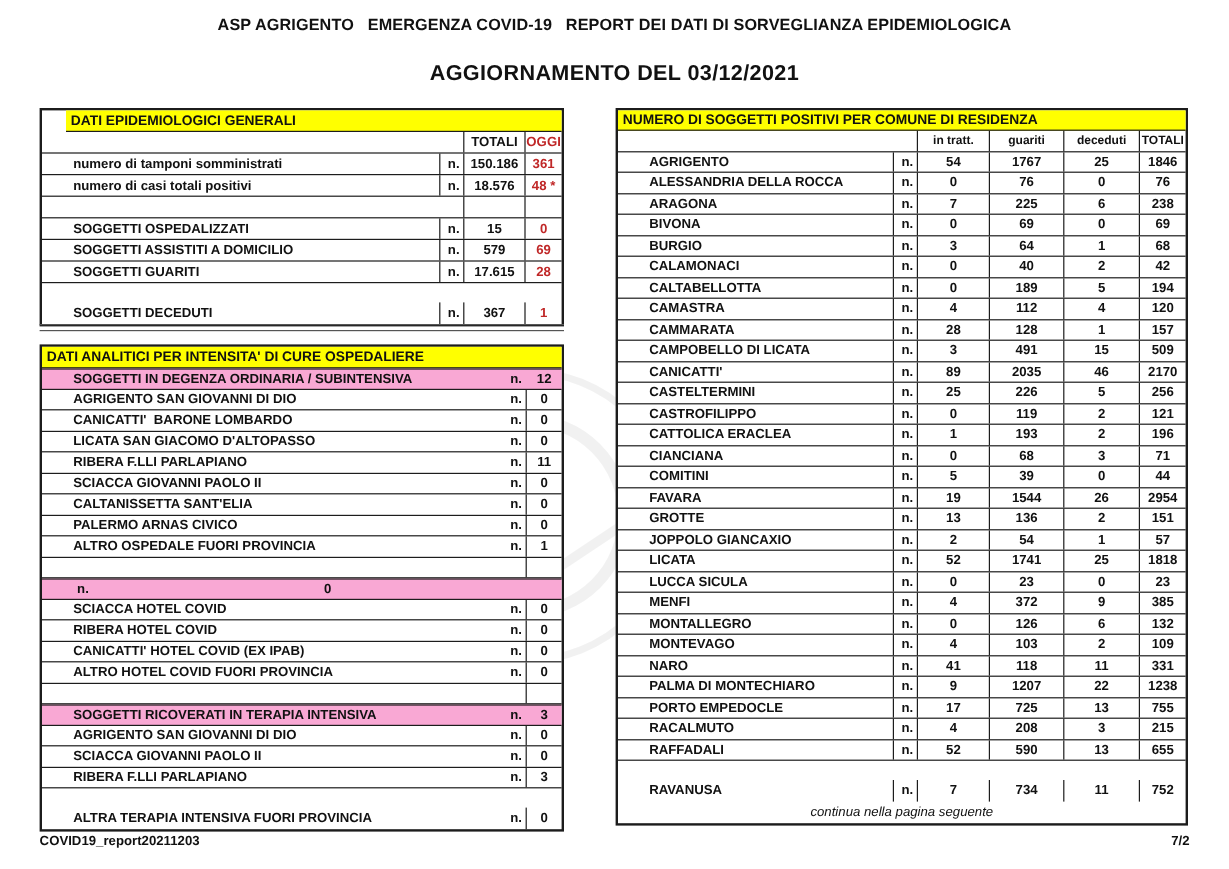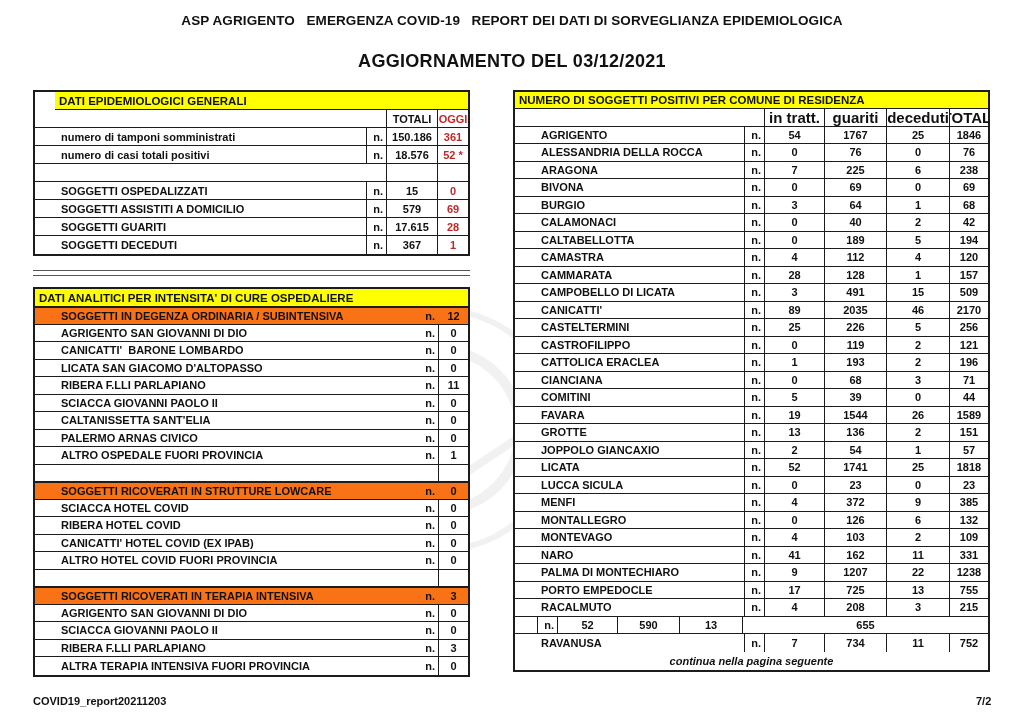--- a/index.html
+++ b/index.html
@@ -18,21 +18,21 @@
   
   .watermark{position:absolute;left:310px;top:270px;width:440px;height:310px;opacity:.05;pointer-events:none;}
   
   .tbl{position:absolute;border:2px solid #1c1c1c;background:#fff;box-sizing:border-box;}
   .tbl *{box-sizing:border-box;}
   .title-bar{
     display:flex;align-items:center;background:#ffff00;border-bottom:1px solid #1c1c1c;
     font-size:11.5px;font-weight:700;padding-left:4px;white-space:pre;
   }
   .row{display:flex;border-bottom:1px solid #1c1c1c;font-size:11px;font-weight:700;padding-left:22px;}
-  .row:last-child{border-bottom:none;}
+  .row:last-child{border-bottom:none;margin-top:16px;}
   .cell{display:flex;align-items:center;white-space:pre;overflow:hidden;}
   .num{justify-content:center;}
   .red{color:#c02828;}
   
   .t1{left:33px;top:90px;width:437px;}
   .t1 .title-bar{height:18px;margin-left:20px;}
   .t1 .row{height:18px;}
   .t1 .c-label{width:309px;padding-left:4px;}
   .t1 .c-n{width:20px;justify-content:flex-end;padding-right:3px;border-left:1px solid #1c1c1c;}
   .t1 .c-tot{width:51px;justify-content:center;border-left:1px solid #1c1c1c;}
@@ -43,37 +43,37 @@
   }
   .rule{position:absolute;left:33px;top:270px;width:437px;height:4px;
     border-top:1px solid #555;border-bottom:1px solid #555;}
   
   .t2{left:33px;top:287px;width:437px;}
   .t2 .title-bar{height:18px;}
   .t2 .row{height:17.5px;}
   .t2 .c-label{width:361px;padding-left:4px;}
   .t2 .c-n{width:20px;justify-content:flex-end;padding-right:3px;}
   .t2 .c-val{flex:1;justify-content:center;border-left:1px solid #1c1c1c;}
-  .t2 .section{background:#f97316;border-top:1px solid #1c1c1c;}
+  .t2 .section{background:#f9a8d4;border-top:1px solid #1c1c1c;}
   .t2 .section .c-val{border-left-color:transparent;}
   
   .t3{left:513px;top:90px;width:477px;}
   .t3 .title-bar{height:17px;}
-  .t3 .head{height:20px;font-size:15px;}
+  .t3 .head{height:20px;font-size:10px;}
   .t3 .row{height:17.5px;}
   .t3 .c-name{width:207px;padding-left:4px;}
   .t3 .c-n{width:20px;justify-content:flex-end;padding-right:3px;border-left:1px solid #1c1c1c;}
   .t3 .c-v1{width:60px;justify-content:center;border-left:1px solid #1c1c1c;}
   .t3 .c-v2{width:62px;justify-content:center;border-left:1px solid #1c1c1c;}
   .t3 .c-v3{width:63px;justify-content:center;border-left:1px solid #1c1c1c;}
   .t3 .c-v4{flex:1;justify-content:center;border-left:1px solid #1c1c1c;}
   .t3 .head .c-n{border-left-color:transparent;}
   .t3-footer{
     display:flex;align-items:center;justify-content:center;height:18px;
-    font-size:11px;font-weight:700;font-style:italic;
+    font-size:11px;font-weight:400;font-style:italic;
   }
   .footer-left{position:absolute;left:33px;top:695px;font-size:11px;font-weight:600;}
   .footer-right{position:absolute;left:976px;top:695px;font-size:11px;font-weight:600;}
 </style>
 </head>
 <body>
 
 <div class="page">
 
   <div class="doc-header">ASP AGRIGENTO   EMERGENZA COVID-19   REPORT DEI DATI DI SORVEGLIANZA EPIDEMIOLOGICA</div>
@@ -98,21 +98,21 @@
         <div class="row t1-row">
           <div class="cell c-label">numero di tamponi somministrati</div>
           <div class="cell c-n">n.</div>
           <div class="cell c-tot num">150.186</div>
           <div class="cell c-oggi num red">361</div>
         </div>
         <div class="row t1-row">
           <div class="cell c-label">numero di casi totali positivi</div>
           <div class="cell c-n">n.</div>
           <div class="cell c-tot num">18.576</div>
-          <div class="cell c-oggi num red">52 *</div>
+          <div class="cell c-oggi num red">48 *</div>
         </div>
         <div class="row t1-row spacer">
           <div class="cell c-label"></div>
           <div class="cell c-n"></div>
           <div class="cell c-tot num"></div>
           <div class="cell c-oggi num red"></div>
         </div>
         <div class="row t1-row">
           <div class="cell c-label">SOGGETTI OSPEDALIZZATI</div>
           <div class="cell c-n">n.</div>
@@ -188,21 +188,20 @@
           <div class="cell c-label">ALTRO OSPEDALE FUORI PROVINCIA</div>
           <div class="cell c-n">n.</div>
           <div class="cell c-val num">1</div>
         </div>
         <div class="row t2-row spacer">
           <div class="cell c-label"></div>
           <div class="cell c-n"></div>
           <div class="cell c-val num"></div>
         </div>
         <div class="row t2-row section">
-          <div class="cell c-label">SOGGETTI RICOVERATI IN STRUTTURE LOWCARE</div>
           <div class="cell c-n">n.</div>
           <div class="cell c-val num">0</div>
         </div>
         <div class="row t2-row ">
           <div class="cell c-label">SCIACCA HOTEL COVID</div>
           <div class="cell c-n">n.</div>
           <div class="cell c-val num">0</div>
         </div>
         <div class="row t2-row ">
           <div class="cell c-label">RIBERA HOTEL COVID</div>
@@ -390,21 +389,21 @@
           <div class="cell c-v2 num">39</div>
           <div class="cell c-v3 num">0</div>
           <div class="cell c-v4 num">44</div>
         </div>
         <div class="row t3-row">
           <div class="cell c-name">FAVARA</div>
           <div class="cell c-n">n.</div>
           <div class="cell c-v1 num">19</div>
           <div class="cell c-v2 num">1544</div>
           <div class="cell c-v3 num">26</div>
-          <div class="cell c-v4 num">1589</div>
+          <div class="cell c-v4 num">2954</div>
         </div>
         <div class="row t3-row">
           <div class="cell c-name">GROTTE</div>
           <div class="cell c-n">n.</div>
           <div class="cell c-v1 num">13</div>
           <div class="cell c-v2 num">136</div>
           <div class="cell c-v3 num">2</div>
           <div class="cell c-v4 num">151</div>
         </div>
         <div class="row t3-row">
@@ -452,21 +451,21 @@
           <div class="cell c-n">n.</div>
           <div class="cell c-v1 num">4</div>
           <div class="cell c-v2 num">103</div>
           <div class="cell c-v3 num">2</div>
           <div class="cell c-v4 num">109</div>
         </div>
         <div class="row t3-row">
           <div class="cell c-name">NARO</div>
           <div class="cell c-n">n.</div>
           <div class="cell c-v1 num">41</div>
-          <div class="cell c-v2 num">162</div>
+          <div class="cell c-v2 num">118</div>
           <div class="cell c-v3 num">11</div>
           <div class="cell c-v4 num">331</div>
         </div>
         <div class="row t3-row">
           <div class="cell c-name">PALMA DI MONTECHIARO</div>
           <div class="cell c-n">n.</div>
           <div class="cell c-v1 num">9</div>
           <div class="cell c-v2 num">1207</div>
           <div class="cell c-v3 num">22</div>
           <div class="cell c-v4 num">1238</div>
@@ -481,20 +480,21 @@
         </div>
         <div class="row t3-row">
           <div class="cell c-name">RACALMUTO</div>
           <div class="cell c-n">n.</div>
           <div class="cell c-v1 num">4</div>
           <div class="cell c-v2 num">208</div>
           <div class="cell c-v3 num">3</div>
           <div class="cell c-v4 num">215</div>
         </div>
         <div class="row t3-row">
+          <div class="cell c-name">RAFFADALI</div>
           <div class="cell c-n">n.</div>
           <div class="cell c-v1 num">52</div>
           <div class="cell c-v2 num">590</div>
           <div class="cell c-v3 num">13</div>
           <div class="cell c-v4 num">655</div>
         </div>
         <div class="row t3-row">
           <div class="cell c-name">RAVANUSA</div>
           <div class="cell c-n">n.</div>
           <div class="cell c-v1 num">7</div>

